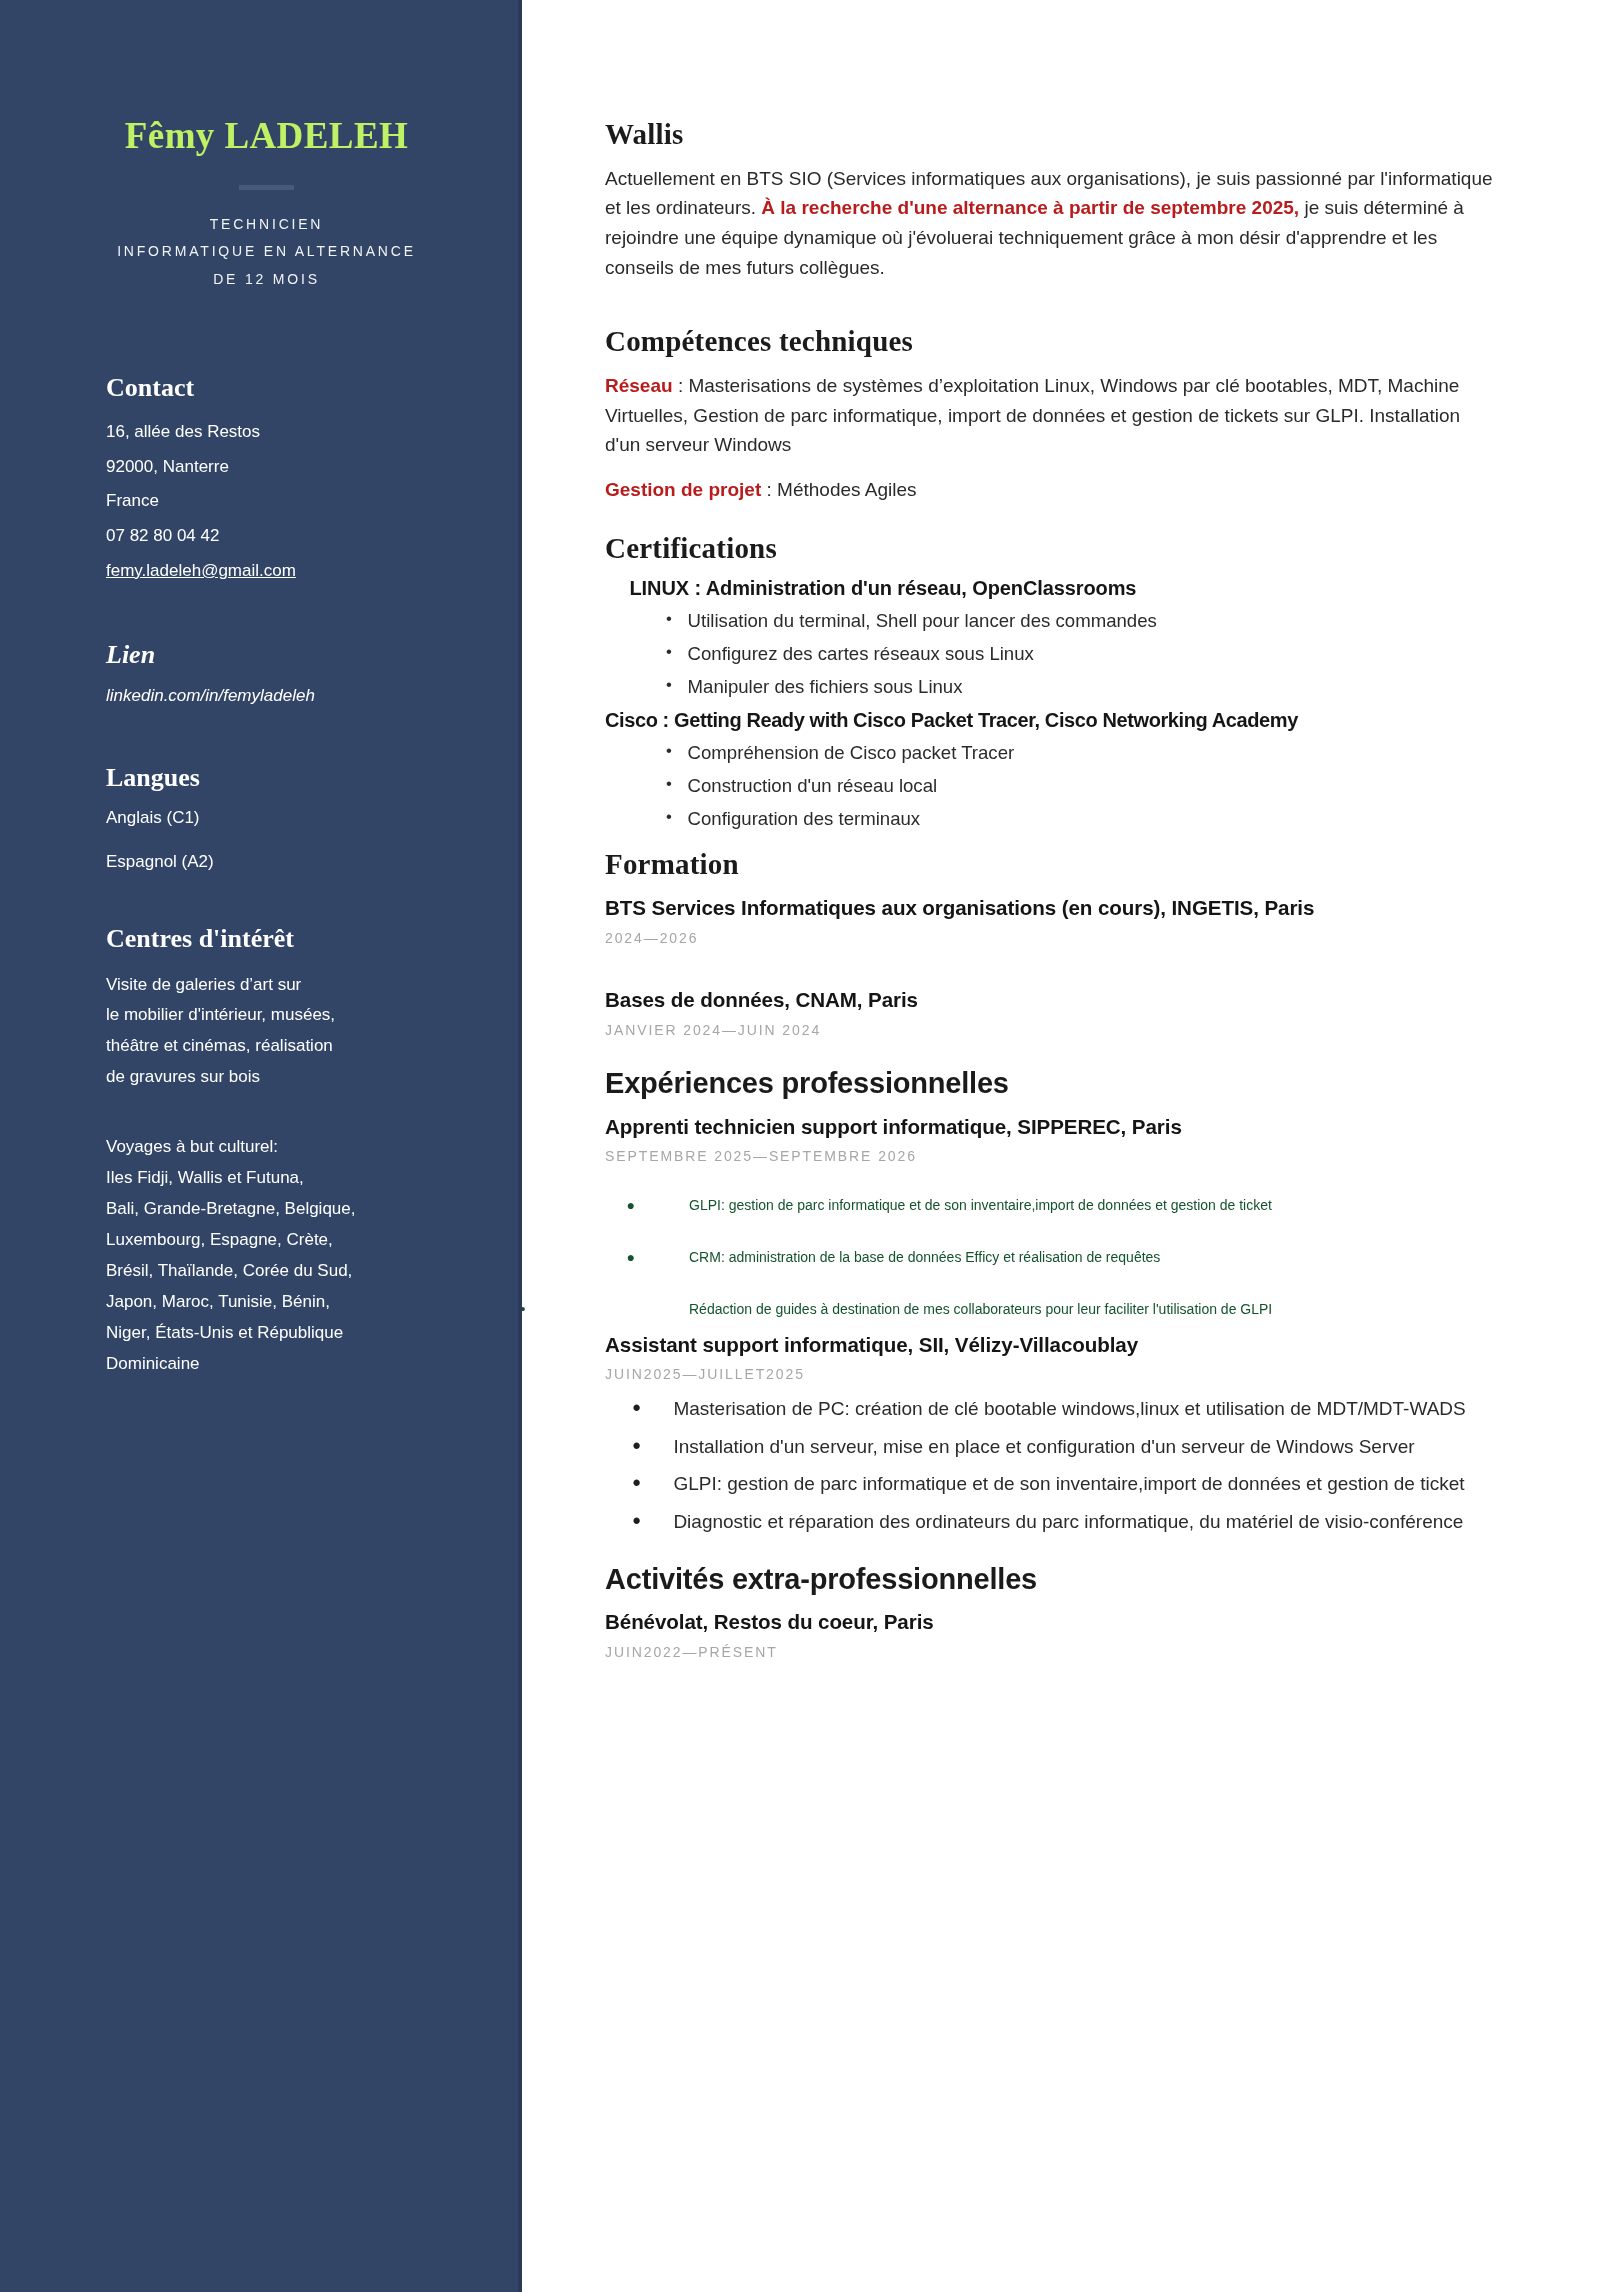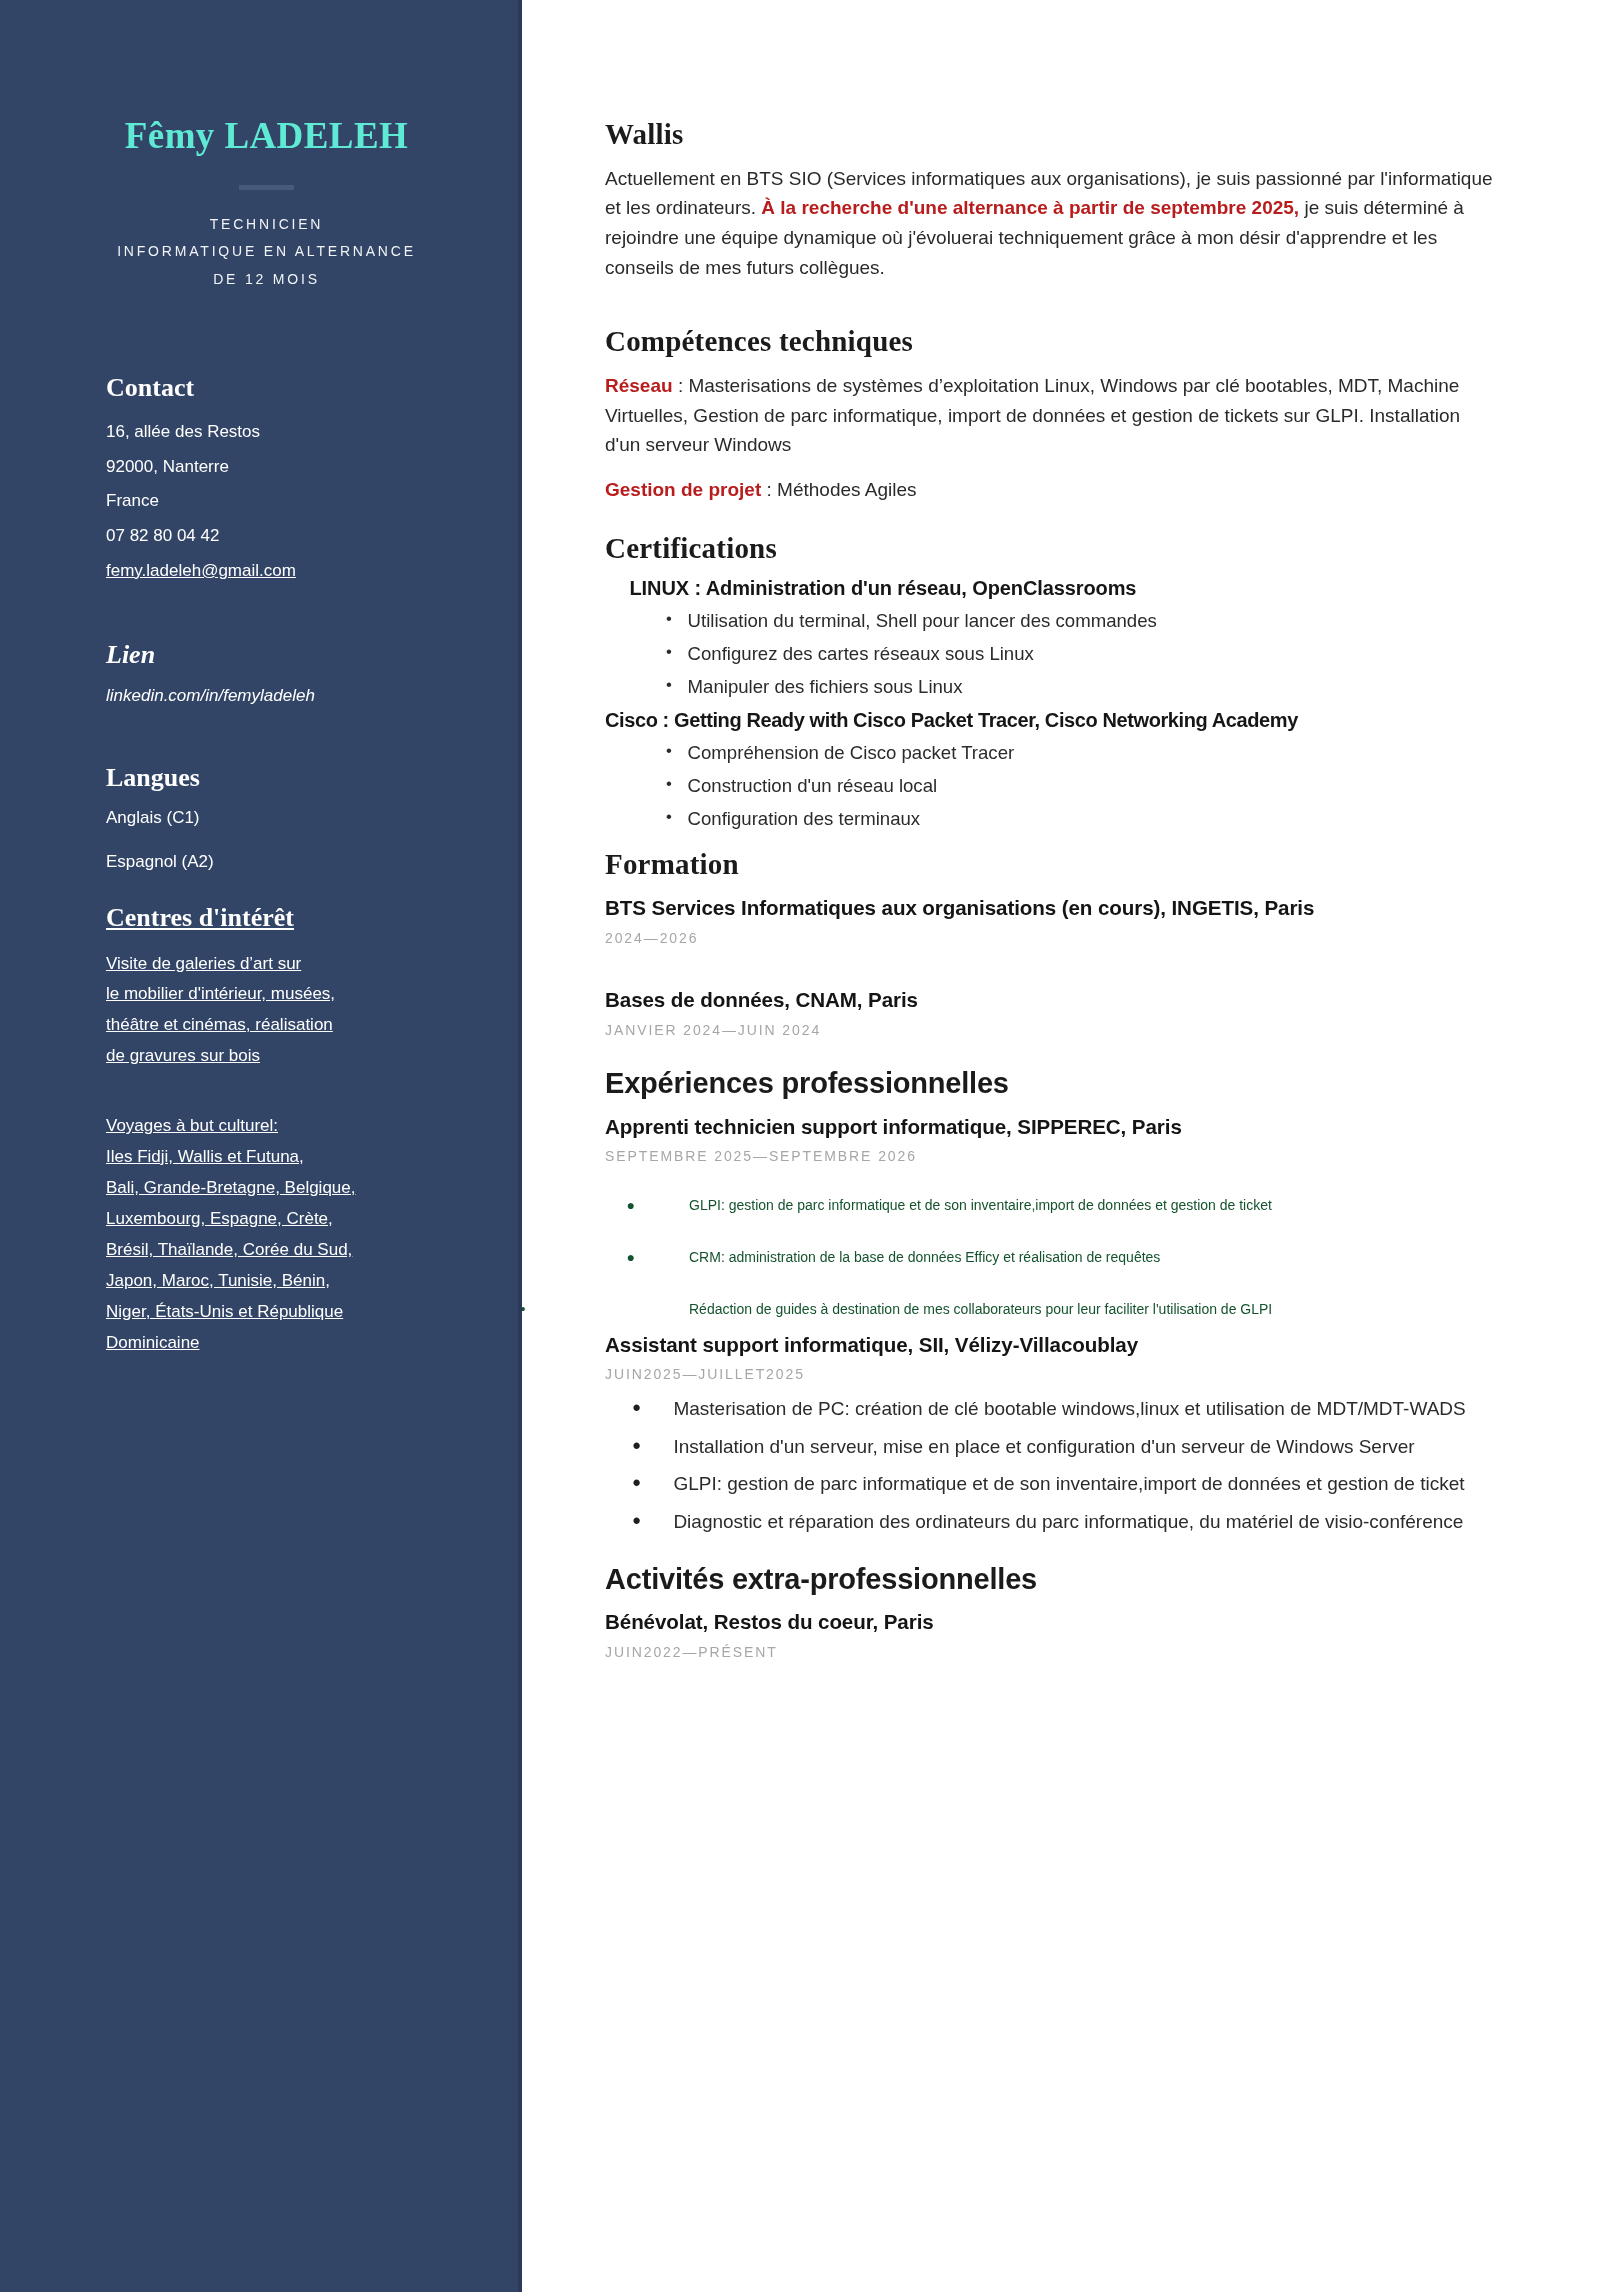--- a/index.html
+++ b/index.html
@@ -32,21 +32,21 @@
   }
 
   .name {
     font-family: "Liberation Serif", serif;
     font-weight: bold;
     font-size: 37px;
     letter-spacing: 0.4px;
     text-align: center;
     line-height: 1.1;
     margin-left: -47px;
-    color: #5eead4;
+    color: #bef264;
   }
 
   .name-rule {
     width: 55px;
     height: 4.9px;
     background: #465a7d;
     margin: 28px auto 21.6px;
     margin-left: auto;
     margin-right: auto;
     position: relative;
@@ -68,21 +68,21 @@
     font-weight: bold;
     font-size: 26px;
     color: #ffffff;
     margin-bottom: 15.7px;
   }
 
   .side-sec { margin-top: 0; }
   .sec-contact { margin-top: 80px; }
   .sec-lien    { margin-top: 56px; font-style: italic; }
   .sec-langues { margin-top: 57px; }
-  .sec-interet { margin-top: 31px; text-decoration: underline; }
+  .sec-interet { margin-top: 52px; }
 
   .side-line {
     font-size: 17px;
     line-height: 1.53;
     color: #ffffff;
     white-space: nowrap;
     margin-bottom: 8.8px;
   }
 
   .side-line.wrapline {

